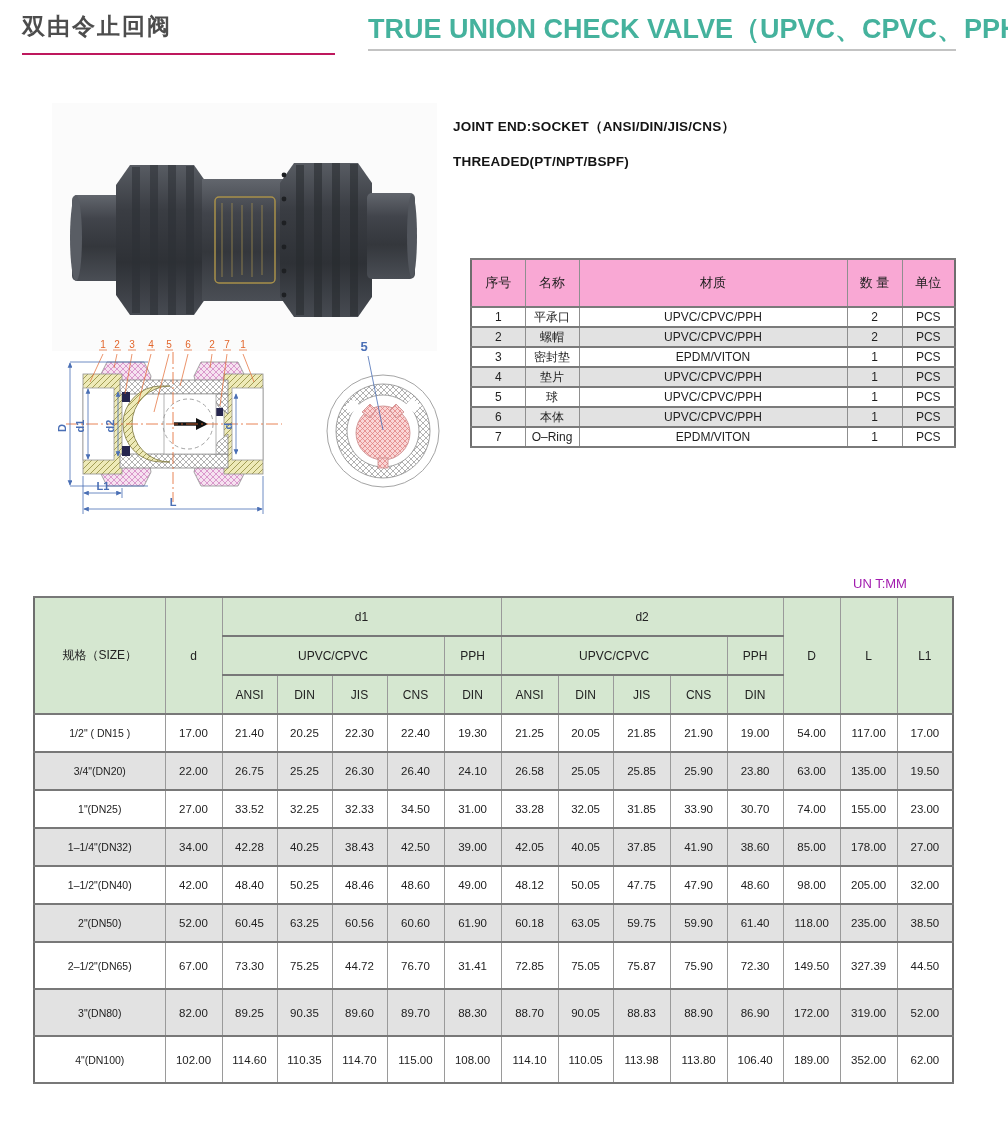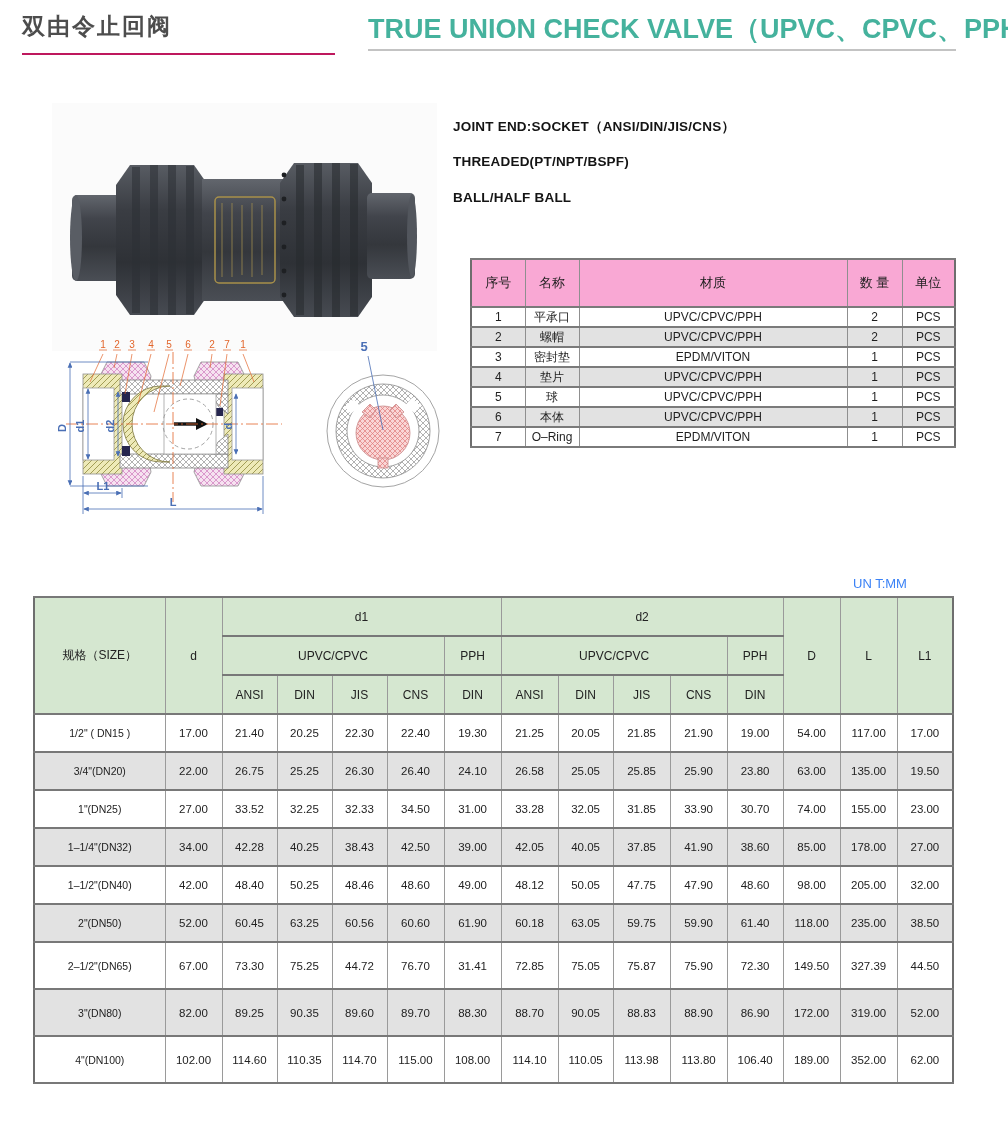--- a/index.html
+++ b/index.html
@@ -35,21 +35,21 @@
     border-left:1px solid #8f8f8f; border-right:1px solid #8f8f8f;
     border-top:2px solid #7a7a7a; border-bottom:2px solid #7a7a7a;
     padding:0; vertical-align:middle;
   }
   .parts-table thead th { height:48px; background:#f9a8d4; font-weight:normal; font-size:13px; }
   .parts-table tbody td { height:20px; background:#ffffff; }
   .parts-table tbody tr:nth-child(even) td { background:#e2e2e2; }
   
   .drawing { position:absolute; left:30px; top:336px; width:445px; height:195px; }
   
-  .unit-note { position:absolute; left:853px; top:576px; font-size:13px; color:#3b82f6; }
+  .unit-note { position:absolute; left:853px; top:576px; font-size:13px; color:#a21caf; }
   
   .dim-table {
     position:absolute; left:33px; top:596px; width:921px;
     font-size:12px; text-align:center; border:2px solid #6e6e6e; color:#222;
   }
   .dim-table th, .dim-table td {
     border-left:1px solid #9a9a9a; border-right:1px solid #9a9a9a;
     border-top:2px solid #787878; border-bottom:2px solid #787878;
     padding:0; vertical-align:middle; font-weight:normal;
   }
@@ -101,21 +101,20 @@
   <circle cx="232" cy="168" r="2.4" fill="#1e2023"></circle>
     <circle cx="232" cy="192" r="2.4" fill="#1e2023"></circle>
 
   <rect x="315" y="90" width="48" height="86" rx="5" fill="url(#gBody)"></rect>
   <ellipse cx="360" cy="133" rx="5" ry="42" fill="#52565d"></ellipse>
 </svg>
 
 <div class="specs">
   <div>JOINT END:SOCKET（ANSI/DIN/JIS/CNS）</div>
   <div>THREADED(PT/NPT/BSPF)</div>
-  <div>BALL/HALF BALL</div>
 </div>
 
 <table class="parts-table">
   <colgroup>
       <col style="width:54px">
       <col style="width:54px">
       <col style="width:268px">
       <col style="width:55px">
       <col style="width:53px">
     </colgroup>

